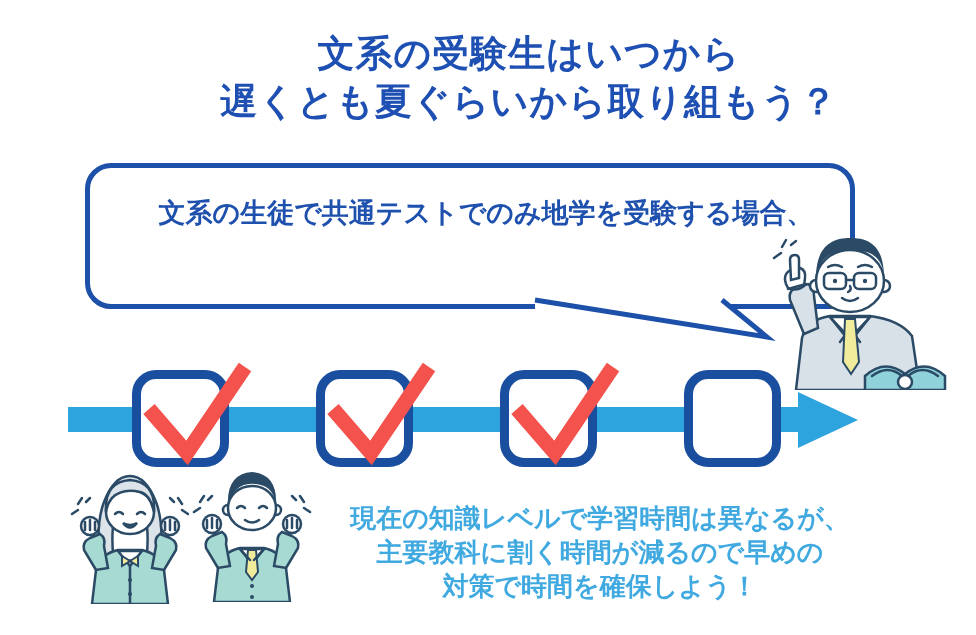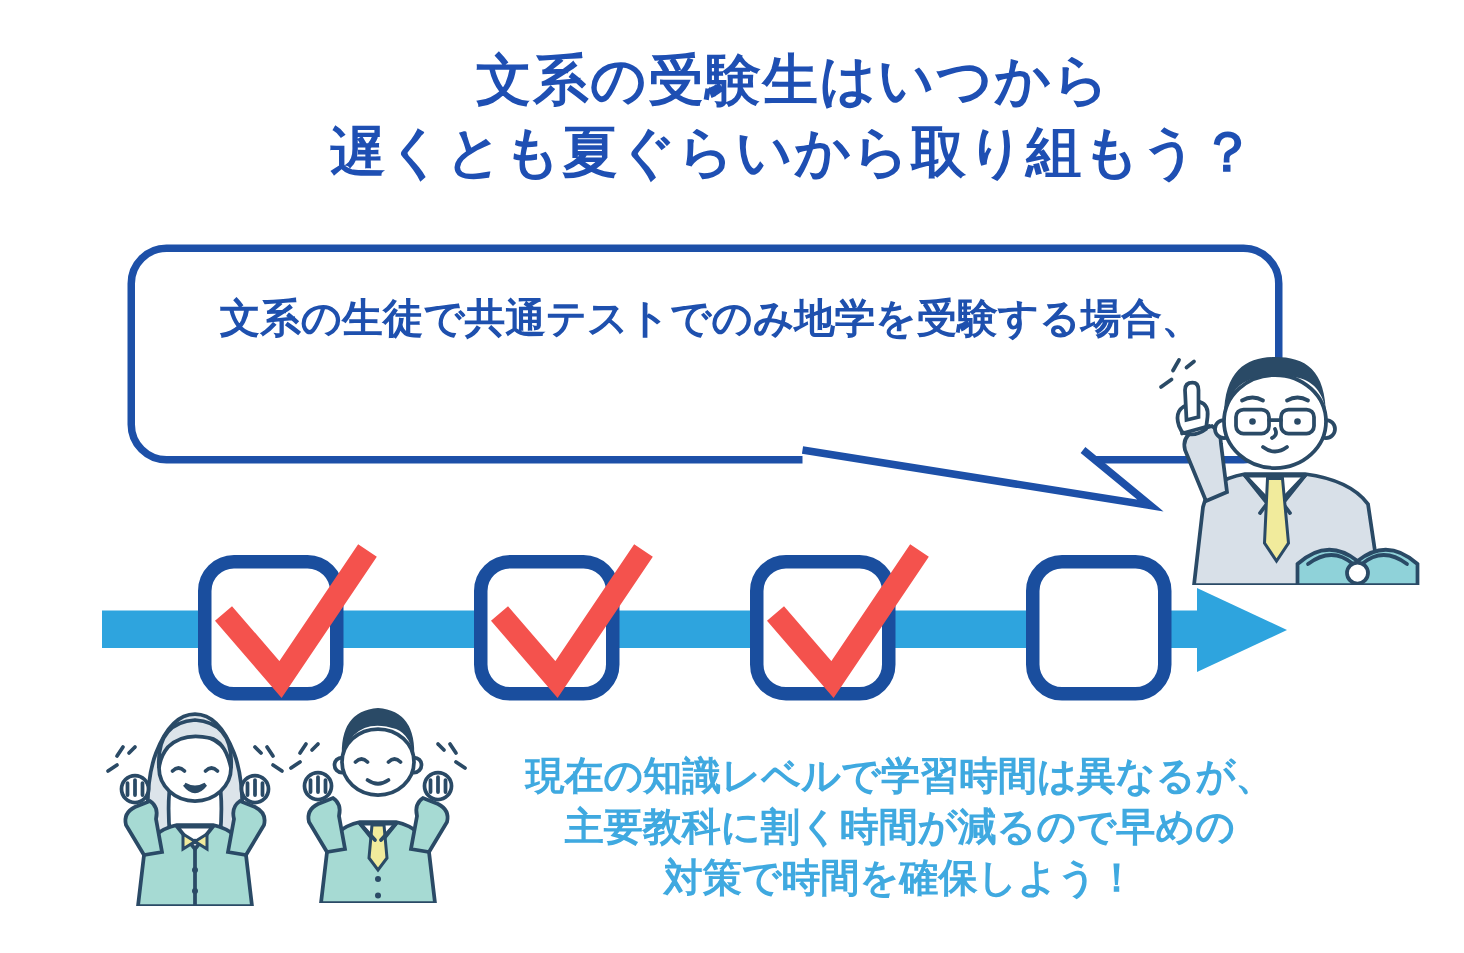--- a/index.html
+++ b/index.html
@@ -11,21 +11,21 @@
   .title{
     position:absolute;left:0;top:30px;width:976px;text-align:center;
     color:var(--title-blue);font-weight:bold;font-size:37px;line-height:48px;letter-spacing:1px;margin-left:41px;
   }
   
   .bubble{
     position:absolute;left:85px;top:163px;width:770px;height:146px;box-sizing:border-box;
     background:#fff;border:5px solid var(--bubble-border);border-radius:26px;z-index:2;
   }
   .bubble-text{
-    position:absolute;left:4px;top:26px;width:100%;text-align:center;
+    position:absolute;left:16px;top:26px;width:100%;text-align:center;
     color:var(--bubble-text);font-weight:bold;font-size:27px;line-height:38px;
   }
   .tail-svg{position:absolute;left:530px;top:288px;z-index:3;}
   
   .arrow-band{
     position:absolute;left:68px;top:407px;width:730px;height:25px;
     background:var(--timeline-blue);z-index:1;
   }
   .arrow-head{
     position:absolute;left:798px;top:392px;width:0;height:0;z-index:1;

